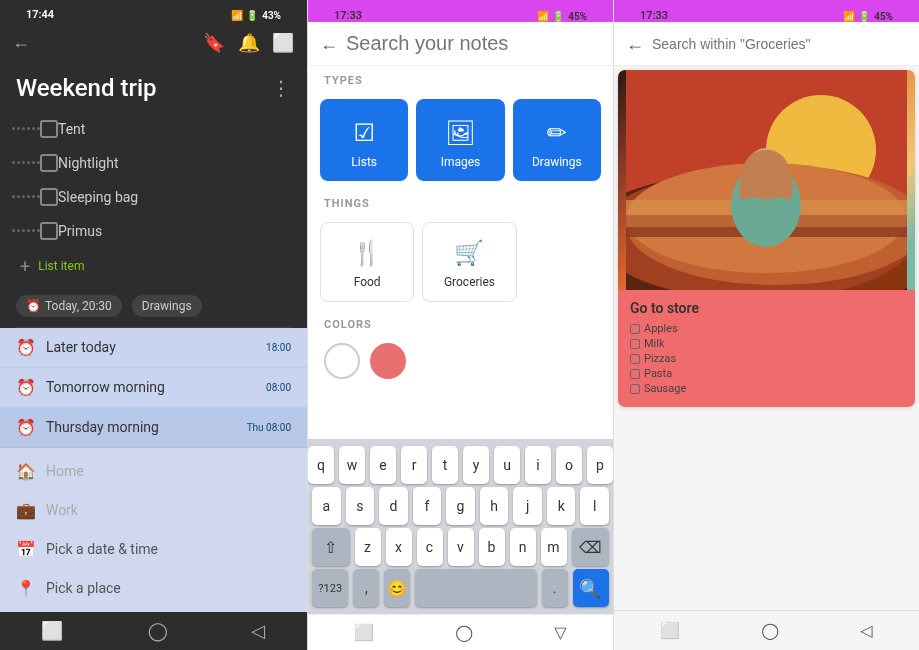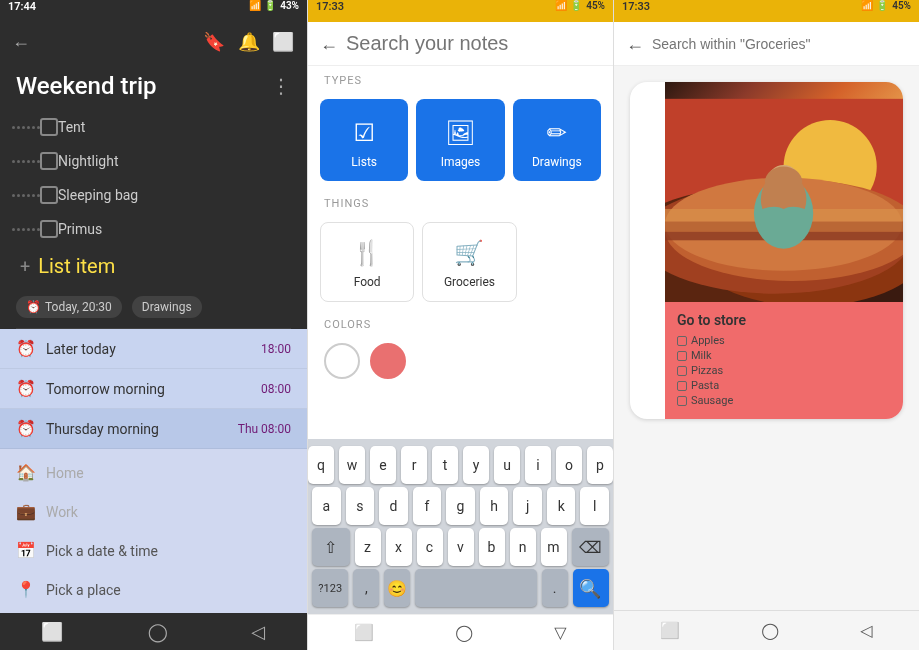--- a/index.html
+++ b/index.html
@@ -9,28 +9,28 @@
       display: flex;
       font-family: 'Roboto', Arial, sans-serif;
       overflow: hidden;
       background: #000;
     }
 
     
     .status-bar {
       display: flex;
       justify-content: space-between;
-      align-items: flex-start;
+      align-items: flex-end;
       height: 22px;
-      padding: 0 8px;
+      padding: 0 26px;
       font-size: 11px;
       font-weight: 600;
     }
     .status-bar.dark { background: #2d2d2d; color: #fff; }
-    .status-bar.light { background: #eab308; color: #333; }
+    .status-bar.light { background: #d946ef; color: #333; }
     .status-icons { display: flex; align-items: center; gap: 3px; font-size: 10px; }
 
     
     .panel { display: flex; flex-direction: column; overflow: hidden; }
     .panel-left { width: 307px; background: #2d2d2d; color: #fff; }
     .panel-middle { width: 307px; background: #fff; color: #333; border-left: 1px solid #ddd; border-right: 1px solid #ddd; }
     .panel-right { width: 305px; background: #f5f5f5; color: #333; }
 
     
     .left-toolbar {
@@ -83,21 +83,21 @@
       align-items: center;
       justify-content: space-between;
       padding: 10px 16px;
       font-size: 14px;
       color: #333;
       border-bottom: 1px solid rgba(0,0,0,0.05);
     }
     .reminder-item.active { background: #b8c8e8; }
     .reminder-left { display: flex; align-items: center; gap: 10px; }
     .reminder-icon { font-size: 16px; color: #555; }
-    .reminder-time { color: #701a75; font-size: 12px; }
+    .reminder-time { color: #0c4a6e; font-size: 10px; }
 
     
     .shortcuts-section { background: #d0d8f0; padding: 4px 0; }
     .shortcut-item {
       display: flex;
       align-items: center;
       gap: 10px;
       padding: 10px 16px;
       font-size: 14px;
       color: #888;
@@ -117,21 +117,21 @@
       flex: 1;
       border: none;
       outline: none;
       font-size: 20px;
       color: #999;
       background: transparent;
     }
     .section-label {
       padding: 8px 16px 4px;
       font-size: 11px;
-      font-weight: 400;
+      font-weight: 700;
       color: #999;
       letter-spacing: 1px;
     }
     .types-grid {
       display: flex;
       gap: 8px;
       padding: 8px 12px;
     }
     .type-card {
       flex: 1;
@@ -236,25 +236,24 @@
     .right-search-input {
       flex: 1;
       border: none;
       outline: none;
       font-size: 14px;
       color: #999;
       background: transparent;
     }
     .note-card {
       background: #fff;
-      border-radius: 17px;
-      margin: 16px;
+      border-radius: 7px;
+      margin: 4px;
       overflow: hidden;
       box-shadow: 0 1px 4px rgba(0,0,0,0.15);
-      padding-left: 35px;
     }
     .note-image {
       width: 100%;
       height: 220px;
       background: linear-gradient(135deg, #2c1810 0%, #8B3a2a 20%, #d4622a 40%, #e8a050 60%, #f0c878 75%, #7ab8a8 90%);
       position: relative;
       overflow: hidden;
       display: flex;
       align-items: center;
       justify-content: center;
@@ -343,21 +342,21 @@
         <div class="drag-dot"></div>
           <div class="drag-dot"></div>
         <div class="drag-dot"></div>
           <div class="drag-dot"></div>
       </div>
       <div class="checkbox-empty"></div>
       <span>Primus</span>
     </div>
     <div class="add-item">
       <span class="add-plus">+</span>
-      <span style="color:#fde047;font-size:20px;">List item</span>
+      <span style="color:#84cc16;font-size:12px;">List item</span>
     </div>
   </div>
 
   <div class="left-footer">
     <div class="footer-chip">
       <span>⏰</span>
       <span>Today, 20:30</span>
     </div>
     <div class="footer-chip">
       <span>Drawings</span>

